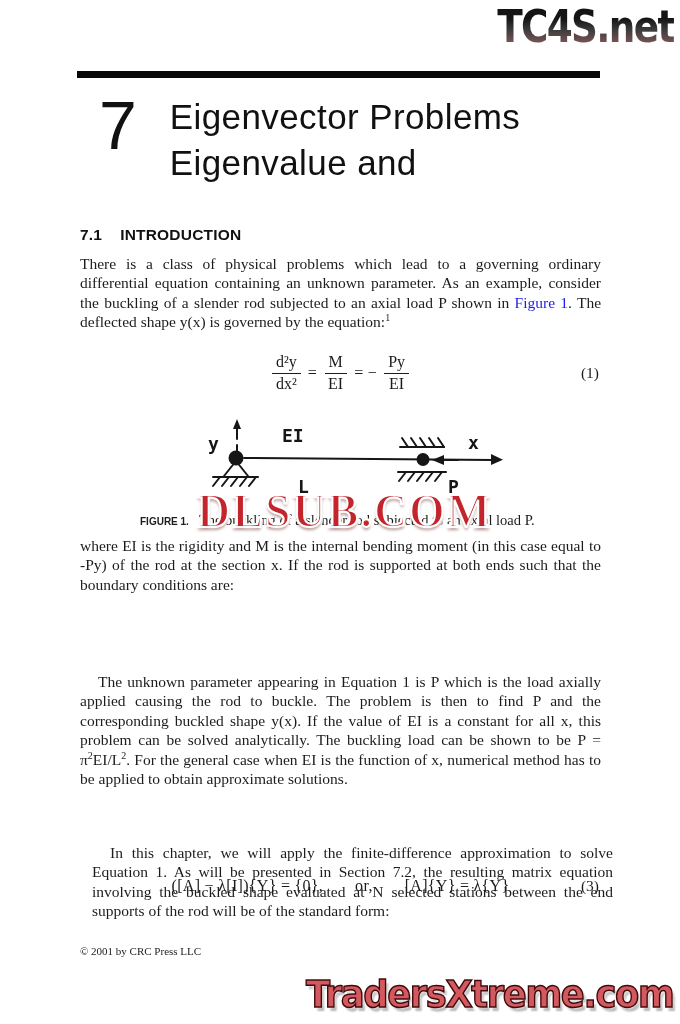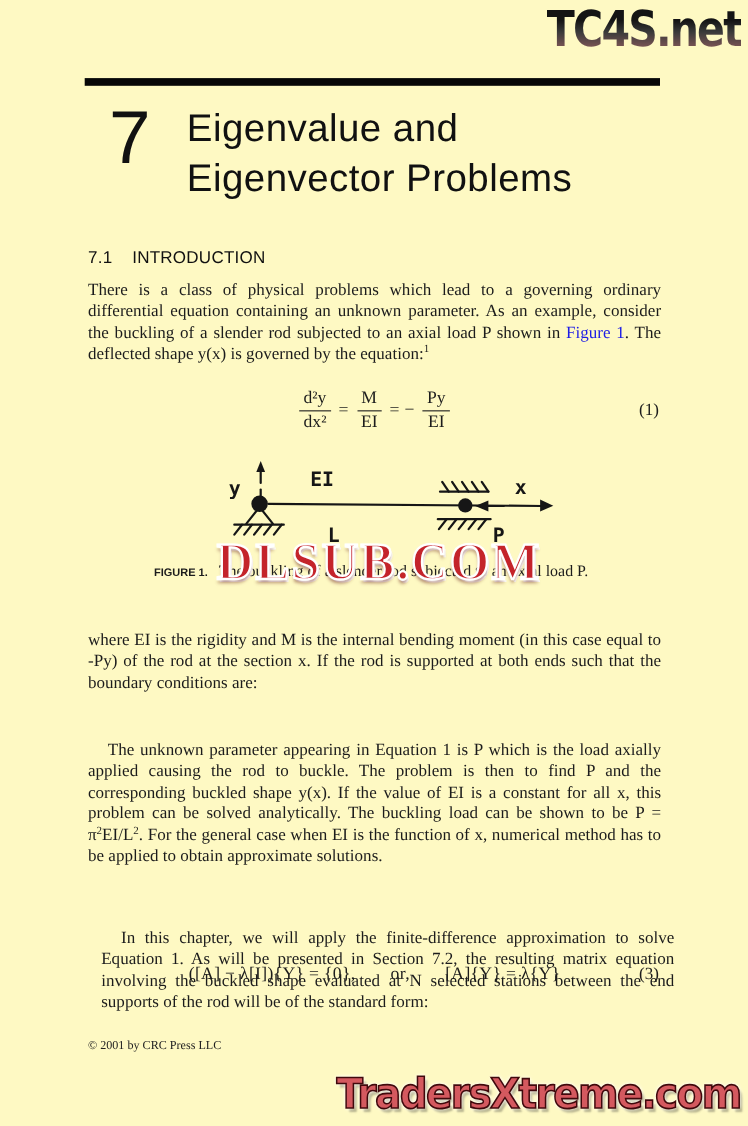--- a/index.html
+++ b/index.html
@@ -1,18 +1,18 @@
 <!DOCTYPE html>
 <html><head>
 <meta charset="utf-8">
 <style>
   html,body { margin:0; padding:0; background:#e8e8e8; }
   .page {
     position:relative; width:680px; height:1024px; margin:0 auto;
-    background:#fef9c3; overflow:hidden;
+    background:#ffffff; overflow:hidden;
     font-family:"Liberation Serif", serif; color:#1c1c1c;
   }
 
   
   .wm-top {
     position:absolute; top:0px; right:6px;
     font-family:"DejaVu Sans", sans-serif; font-weight:bold;
     font-size:45px; letter-spacing:-2px; white-space:nowrap;
     transform:scaleX(0.83); transform-origin:right top;
     background:linear-gradient(#141414 35%, #3a3a3a 55%, #8f5d5d 90%);
@@ -45,21 +45,21 @@
     font-size:68px; line-height:70px; color:#111;
   }
   .chapter-title {
     margin-left:33px; margin-top:4px;
     font-family:"Liberation Sans", sans-serif; font-weight:400;
     font-size:35px; line-height:46px; letter-spacing:0.4px; color:#111;
   }
 
   .section-heading {
     position:absolute; left:80px; top:226px;
-    font-family:"Liberation Sans", sans-serif; font-weight:normal;
+    font-family:"Liberation Sans", sans-serif; font-weight:bold;
     font-size:15.5px; letter-spacing:0.2px; color:#111;
   }
   .section-heading .sec-num { margin-right:18px; }
 
   
   .para {
     position:absolute; left:80px; width:521px;
     font-size:15.5px; line-height:19.4px; text-align:justify;
   }
   .para.indent { text-indent:18px; }
@@ -97,22 +97,22 @@
 <body>
 
 <div class="page">
 
   <div class="wm-top">TC4S.net</div>
 
   <div class="top-rule"></div>
   <div class="chapter">
     <div class="chapter-number">7</div>
     <div class="chapter-title">
+      <div>Eigenvector Problems</div>
       <div>Eigenvalue and</div>
-      <div>Eigenvector Problems</div>
     </div>
   </div>
 
   <div class="section-heading">
     <span class="sec-num">7.1</span><span>INTRODUCTION</span>
   </div>
 
   <p class="para" style="top:254px; margin:0;"><span>There is a class of physical problems which lead to a governing ordinary differential equation containing an unknown parameter. As an example, consider the buckling of a slender rod subjected to an axial load P shown in </span><span class="link">Figure 1</span><span>. The deflected shape y(x) is governed by the equation:</span><sup>1</sup></p>
 
   <div class="eq-row" style="top:350px; height:46px;">
@@ -186,21 +186,21 @@
       <text x="276" y="33">x</text>
     </g>
   </svg>
 
   <div class="fig-caption">
     <span class="cap-label">FIGURE 1.</span><span>The buckling of a slender rod subjected to an axial load P.</span>
   </div>
 
   <div class="wm-mid">DLSUB.COM</div>
 
-  <p class="para" style="top:572px; margin:0;">where EI is the rigidity and M is the internal bending moment (in this case equal to -Py) of the rod at the section x. If the rod is supported at both ends such that the boundary conditions are:</p>
+  <p class="para" style="top:536px; margin:0;">where EI is the rigidity and M is the internal bending moment (in this case equal to -Py) of the rod at the section x. If the rod is supported at both ends such that the boundary conditions are:</p>
 
 
   <p class="para indent" style="top:672px; margin:0;"><span>The unknown parameter appearing in Equation 1 is P which is the load axially applied causing the rod to buckle. The problem is then to find P and the corresponding buckled shape y(x). If the value of EI is a constant for all x, this problem can be solved analytically. The buckling load can be shown to be P = π</span><sup>2</sup><span>EI/L</span><sup>2</sup><span>. For the general case when EI is the function of x, numerical method has to be applied to obtain approximate solutions.</span></p>
 
   <p class="para indent" style="top:831px; margin:12px;">In this chapter, we will apply the finite-difference approximation to solve Equation 1. As will be presented in Section 7.2, the resulting matrix equation involving the buckled shape evaluated at N selected stations between the end supports of the rod will be of the standard form:</p>
 
   <div class="eq-row" style="top:874px; height:24px;">
     <div class="eq-center" style="height:24px;">
       <span class="eq-plain">([A] − λ[I]){Y} = {0},</span>
       <span class="eq-gap"></span>

